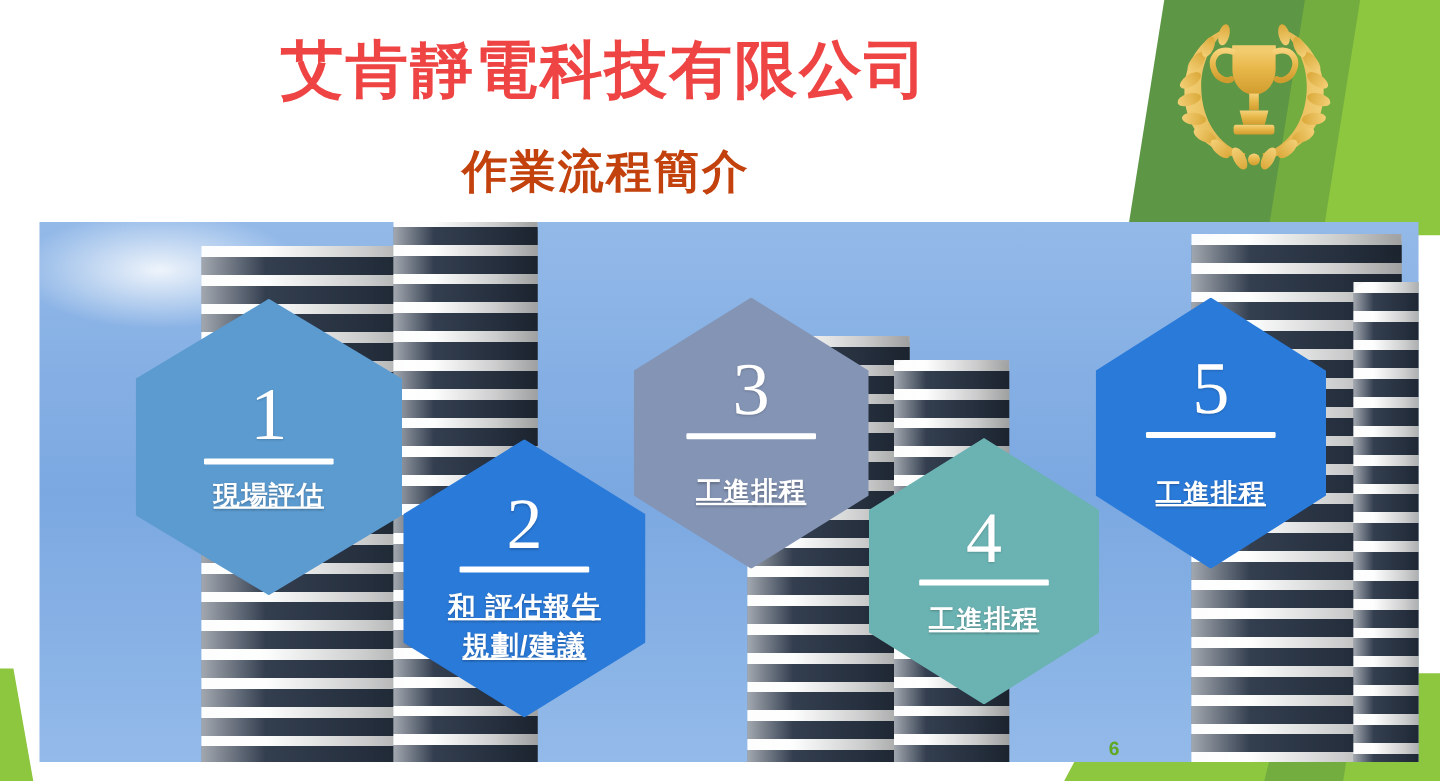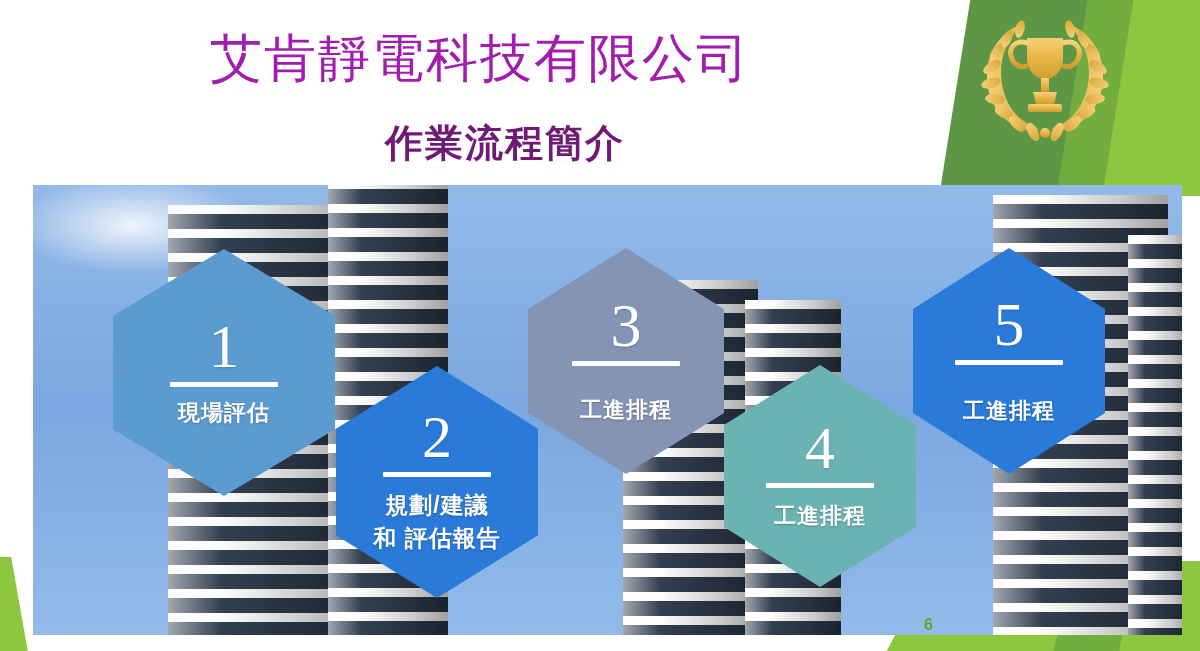--- a/index.html
+++ b/index.html
@@ -134,35 +134,36 @@
   }
 
   
   #title {
     position: absolute;
     left: 0;
     top: 24px;
     width: 960px;
     text-align: center;
     font-size: 52px;
-    font-weight: normal;
-    color: #a21caf;
+    font-weight: bold;
+    color: #ef4444;
     letter-spacing: 2px;
     white-space: nowrap;
     z-index: 5;
+    padding-left: 24px;
   }
   #subtitle {
     position: absolute;
     left: 0;
     top: 118px;
     width: 1010px;
     text-align: center;
     font-size: 38px;
     font-weight: bold;
-    color: #701a75;
+    color: #c2410c;
     letter-spacing: 2px;
     white-space: nowrap;
     z-index: 5;
   }
 
   
   #photo {
     position: absolute;
     left: 33px;
     top: 185px;
@@ -236,20 +237,21 @@
     margin: 6px 0 12px 0;
     border-radius: 1px;
   }
   .hex .label {
     font-size: 22px;
     font-weight: bold;
     line-height: 1.45;
     letter-spacing: 1px;
     text-shadow: 0 1px 2px rgba(0,0,0,.25);
     white-space: nowrap;
+    text-decoration: underline;
   }
 
   #hex1 { left: 113px;  top: 249px; width: 222px; height: 247px; background: #5b9bd0; }
   #hex2 { left: 336px;  top: 366px; width: 202px; height: 232px; background: #2a7ad9; }
   #hex3 { left: 528px;  top: 248px; width: 196px; height: 226px; background: #8494b4; }
   #hex4 { left: 724px;  top: 365px; width: 192px; height: 222px; background: #6bb3b3; }
   #hex5 { left: 913px;  top: 248px; width: 192px; height: 226px; background: #2a7ad9; }
 
   
   #hex2 .label { font-size: 23px; }
@@ -372,22 +374,22 @@
 
   <div class="hex" id="hex1">
     <div class="num">1</div>
     <div class="rule"></div>
     <div class="label">現場評估</div>
   </div>
 
   <div class="hex" id="hex2">
     <div class="num">2</div>
     <div class="rule"></div>
+    <div class="label">和 評估報告</div>
     <div class="label">規劃/建議</div>
-    <div class="label">和 評估報告</div>
   </div>
 
   <div class="hex" id="hex3">
     <div class="num">3</div>
     <div class="rule"></div>
     <div class="label">工進排程</div>
   </div>
 
   <div class="hex" id="hex4">
     <div class="num">4</div>

